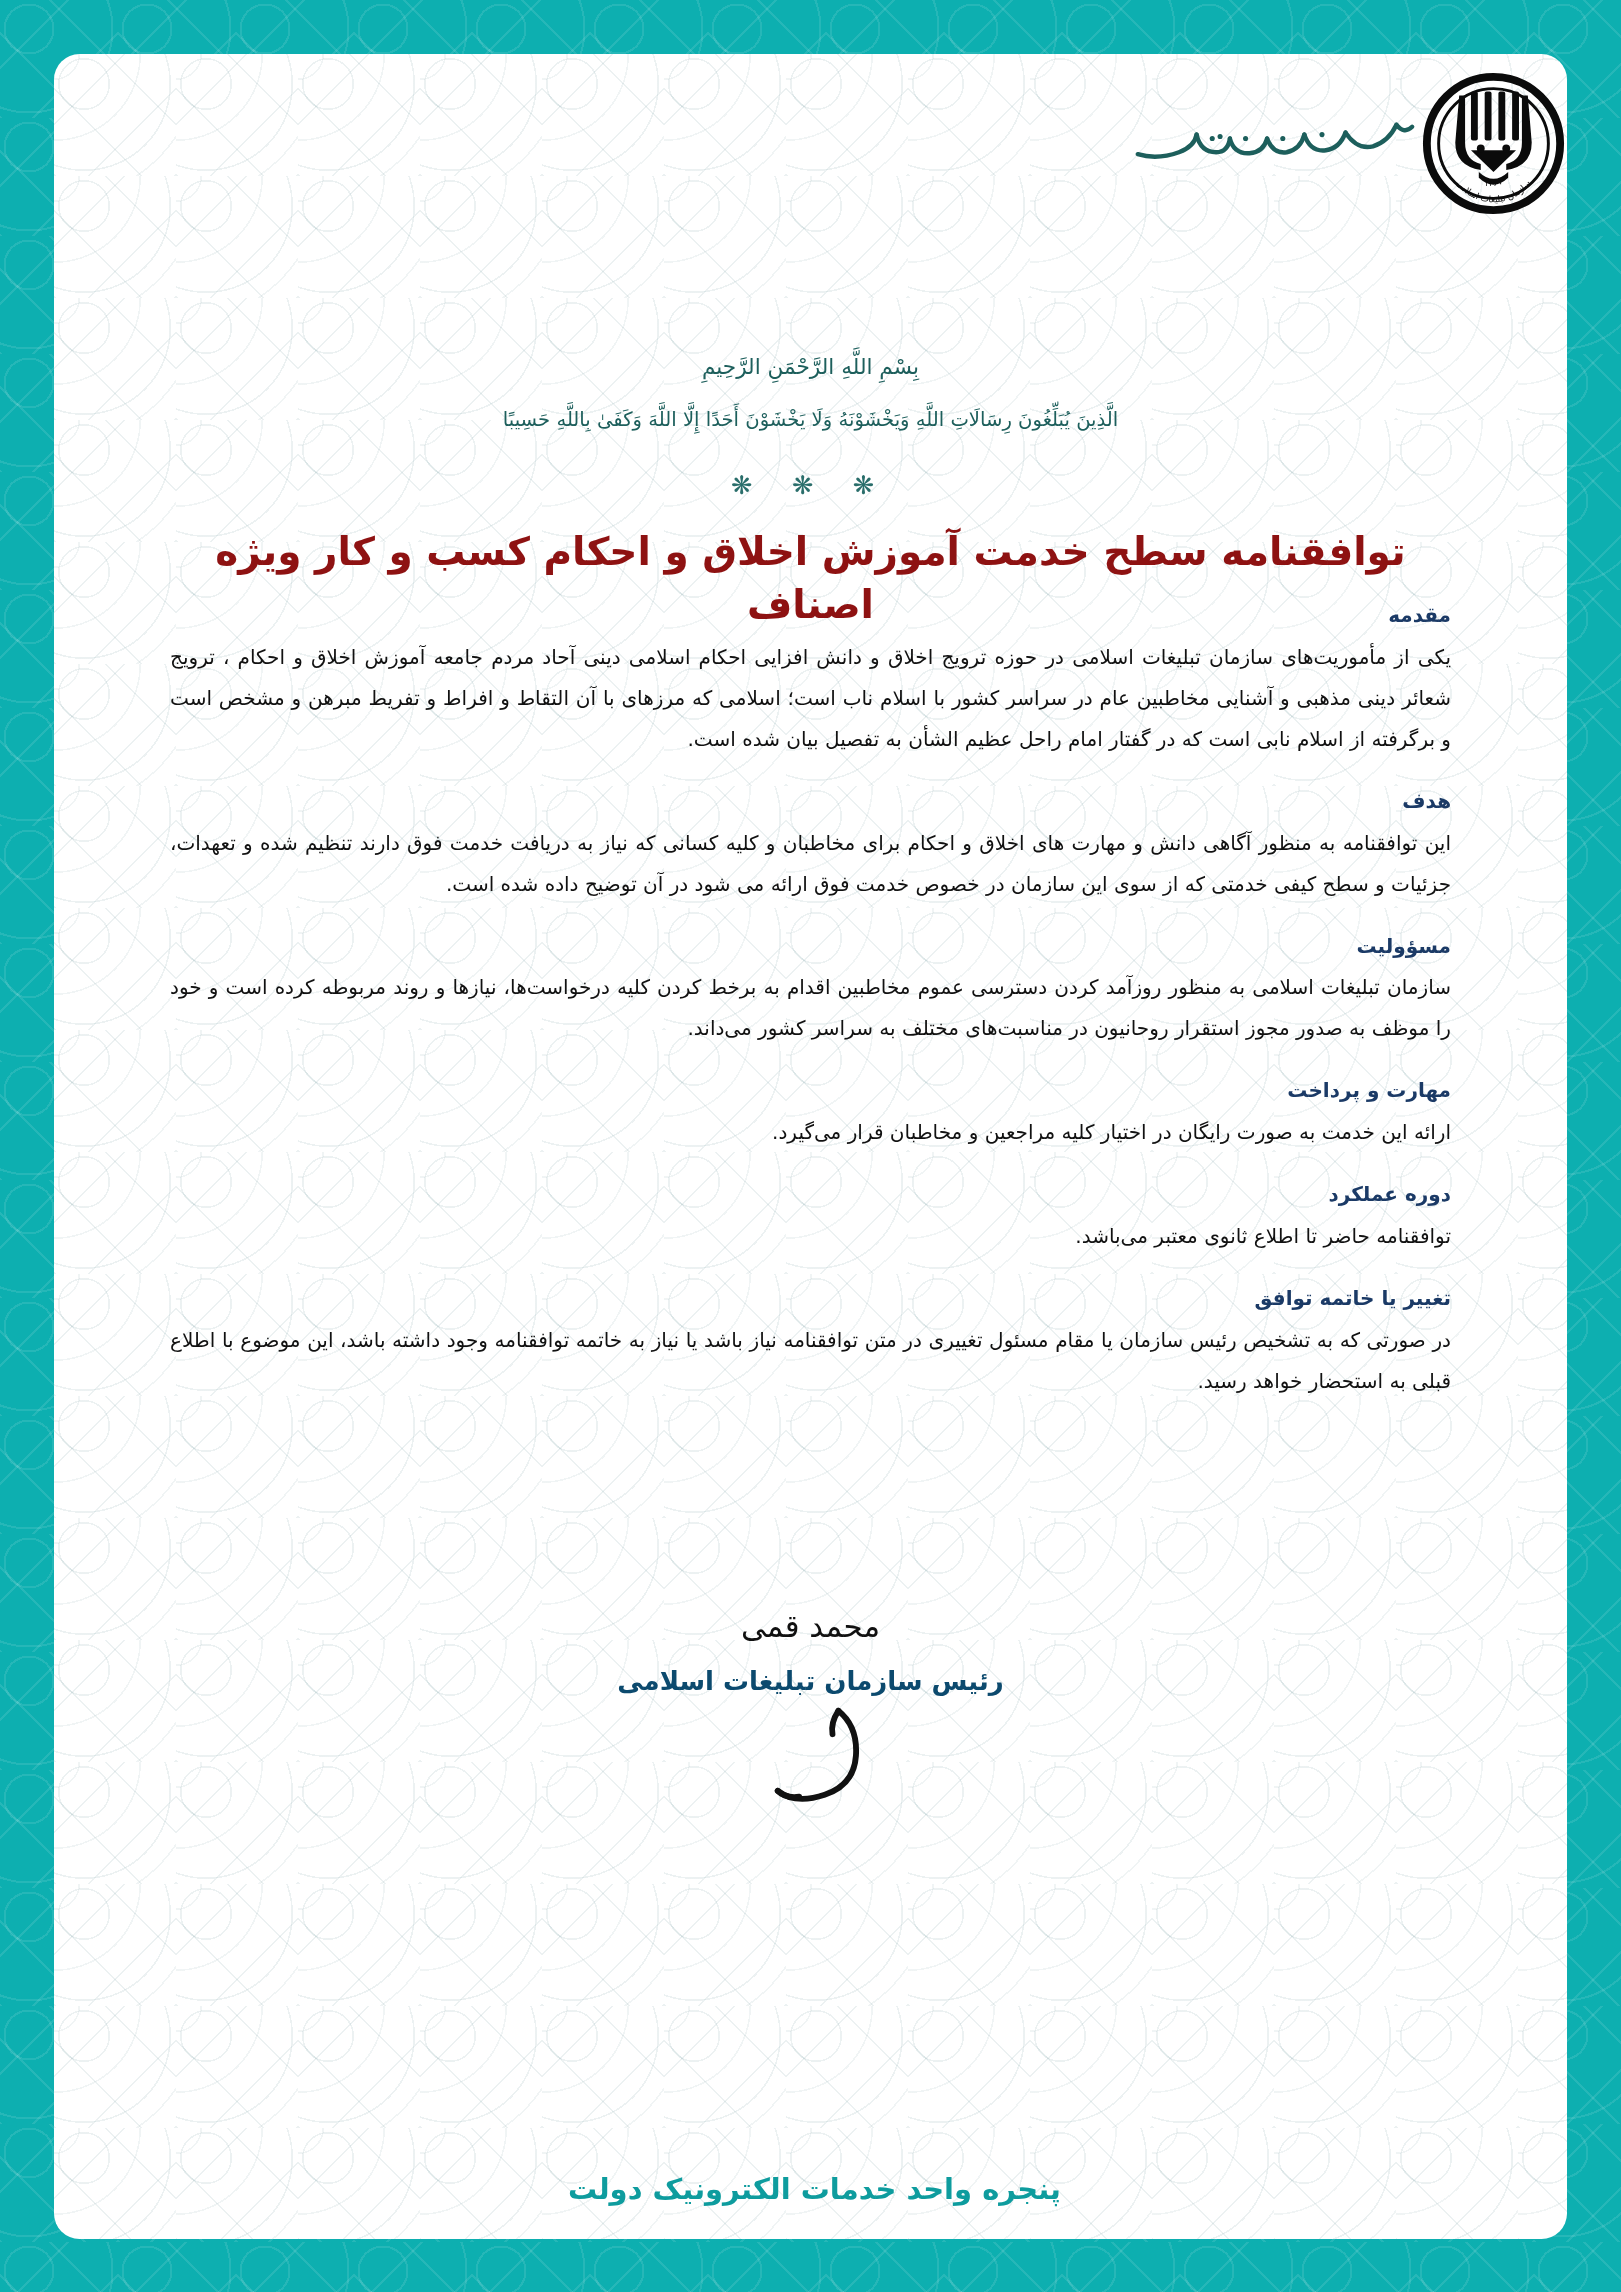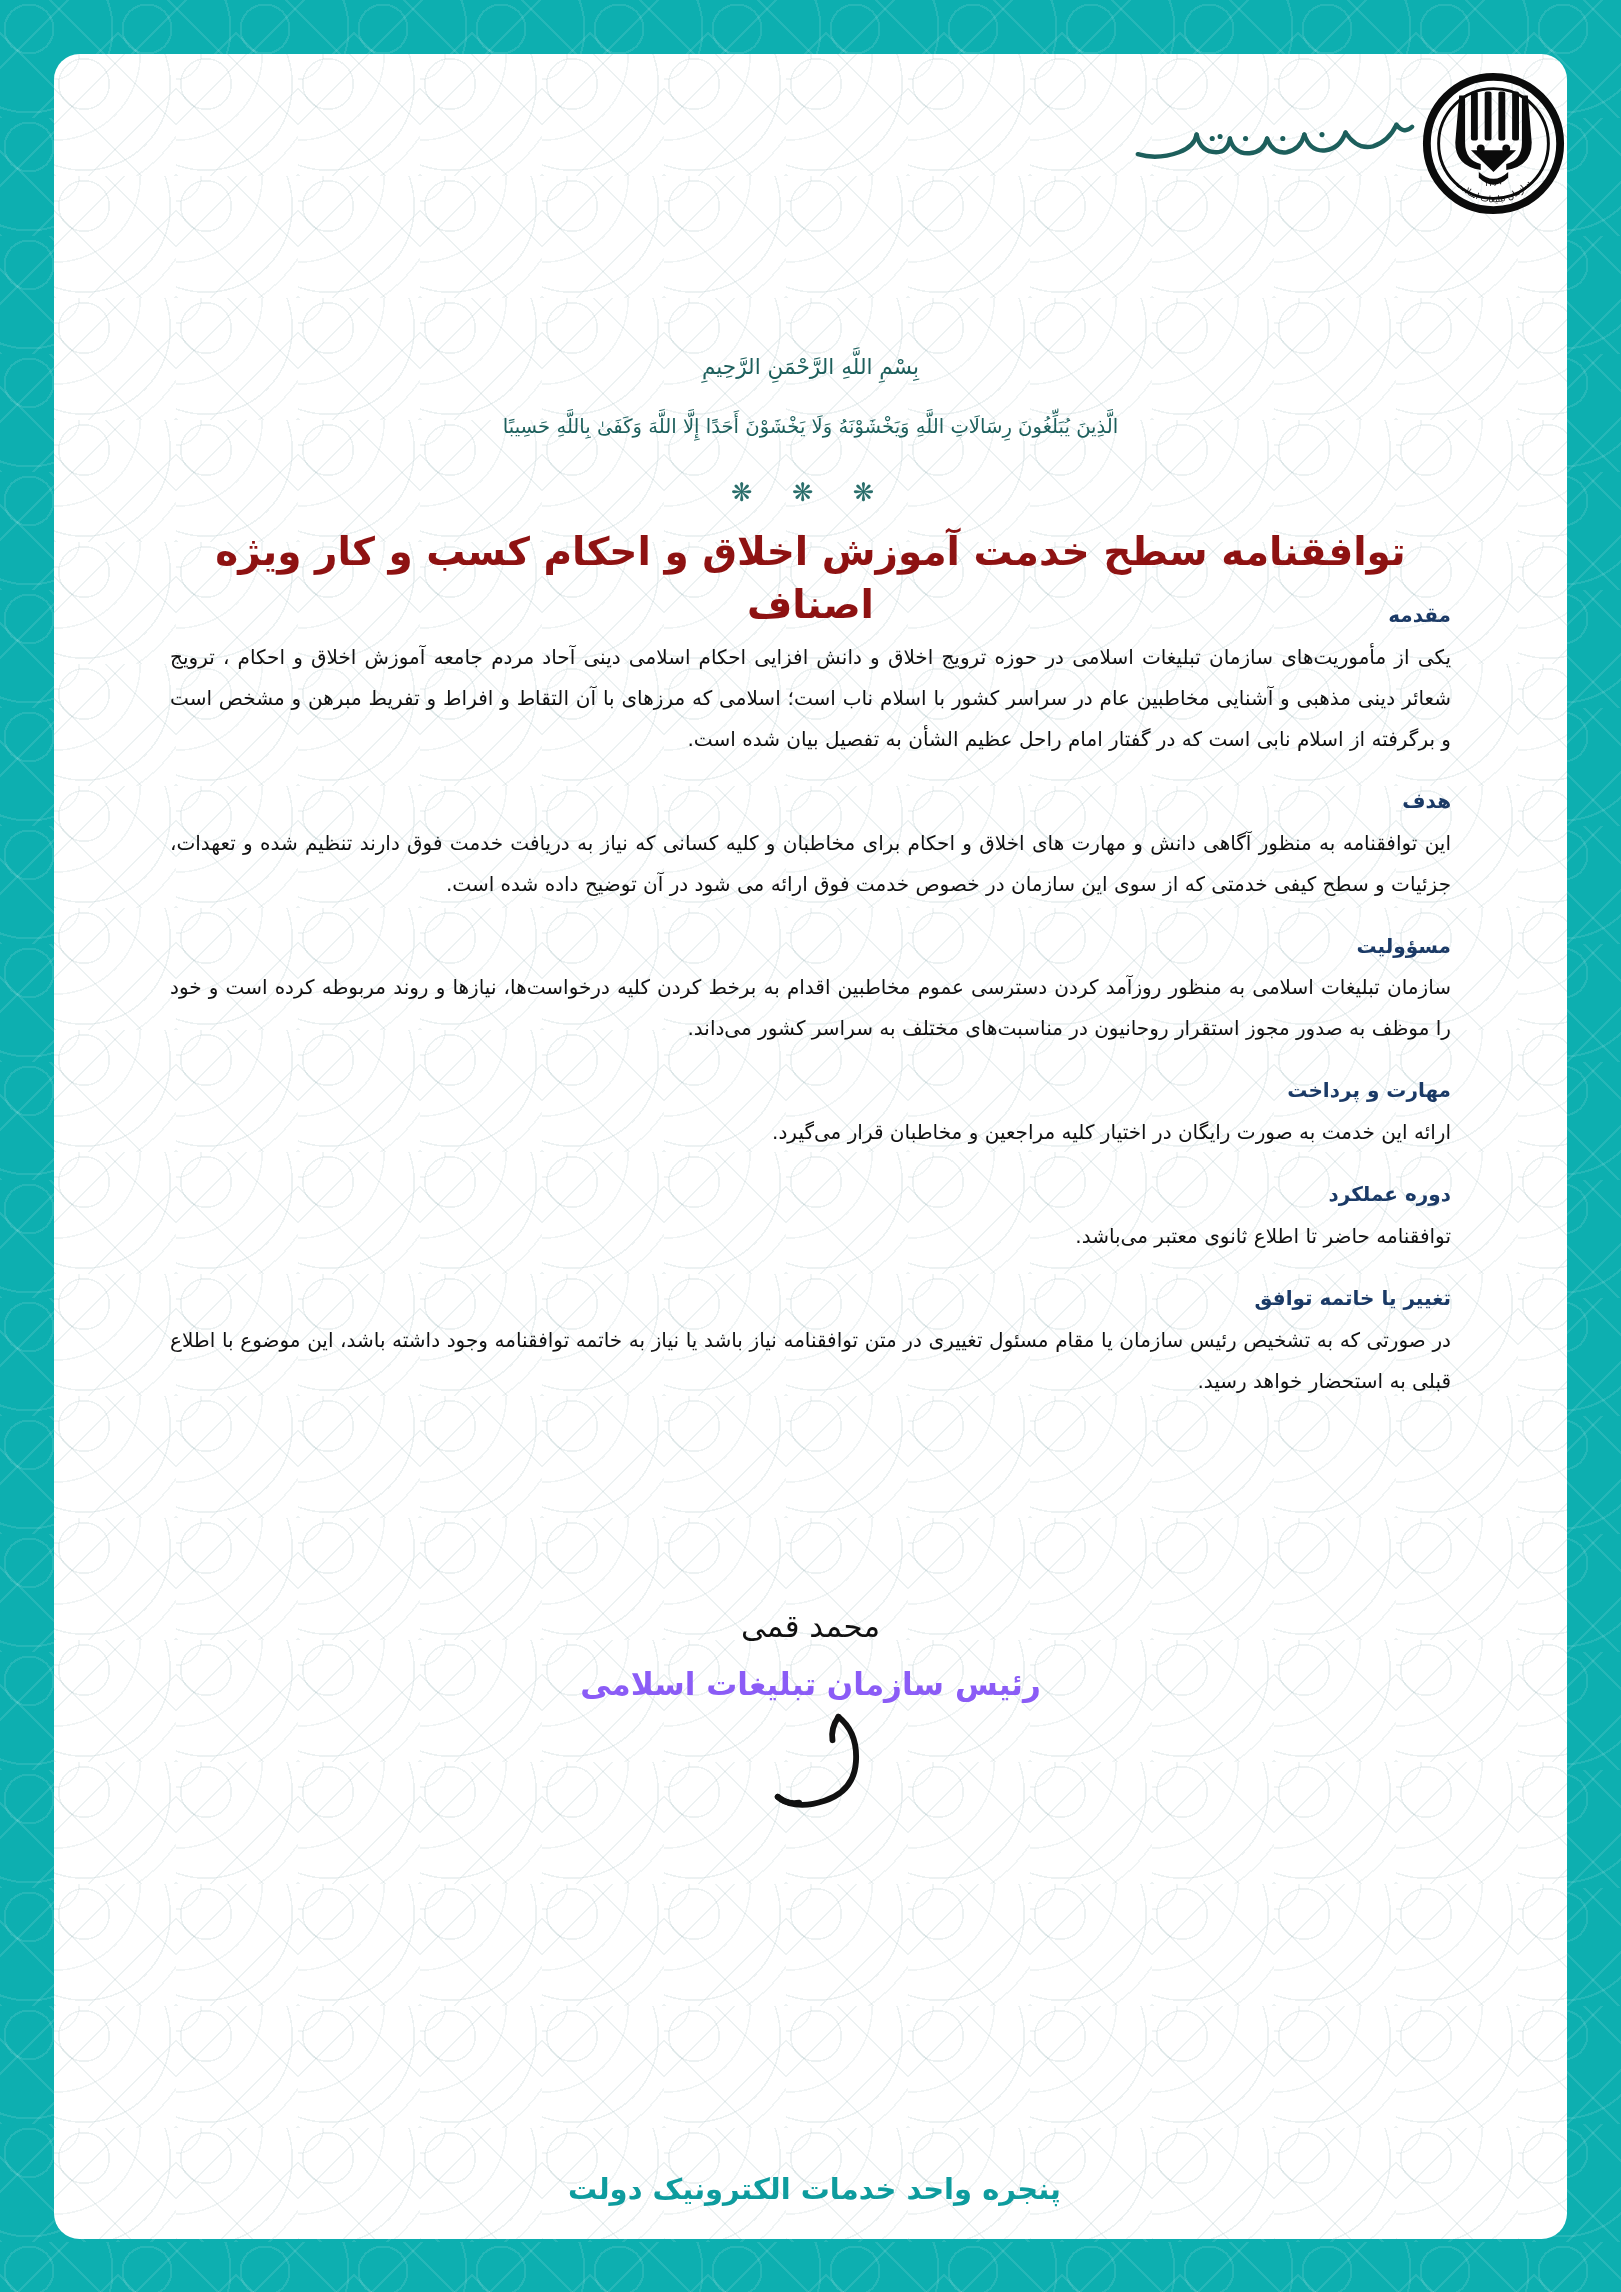--- a/index.html
+++ b/index.html
@@ -74,21 +74,21 @@
     line-height:1.75;
   }
   .basmala{
     font-family:"DejaVu Sans","Liberation Sans",sans-serif;
     font-size:21.6px;
     letter-spacing:0.5px;
     color:#1d5f5c;
   }
   .verse{
     font-size:19.6px;
-    margin-top:24px;
+    margin-top:17px;
     color:#1d5f5c;
   }
   .stars{
     margin-top:25.5px;
     font-size:25.5px;
     color:#2a6e6b;
     letter-spacing:15.7px;
     text-align:center;
   }
 
@@ -136,23 +136,23 @@
     left:0;right:0;
     text-align:center;
   }
   .sig-name{
     font-size:31px;
     font-weight:normal;
     color:#101010;
     margin-bottom:21.6px;
   }
   .sig-role{
-    font-size:31px;
-    font-weight:bold;
-    color:#8b5cf6;
+    font-size:26px;
+    font-weight:bold;
+    color:#0c4a6e;
   }
   .sig-mark{
     margin-top:5.9px;
     display:flex;
     justify-content:center;
   }
 
   
   .footer{
     position:absolute;

